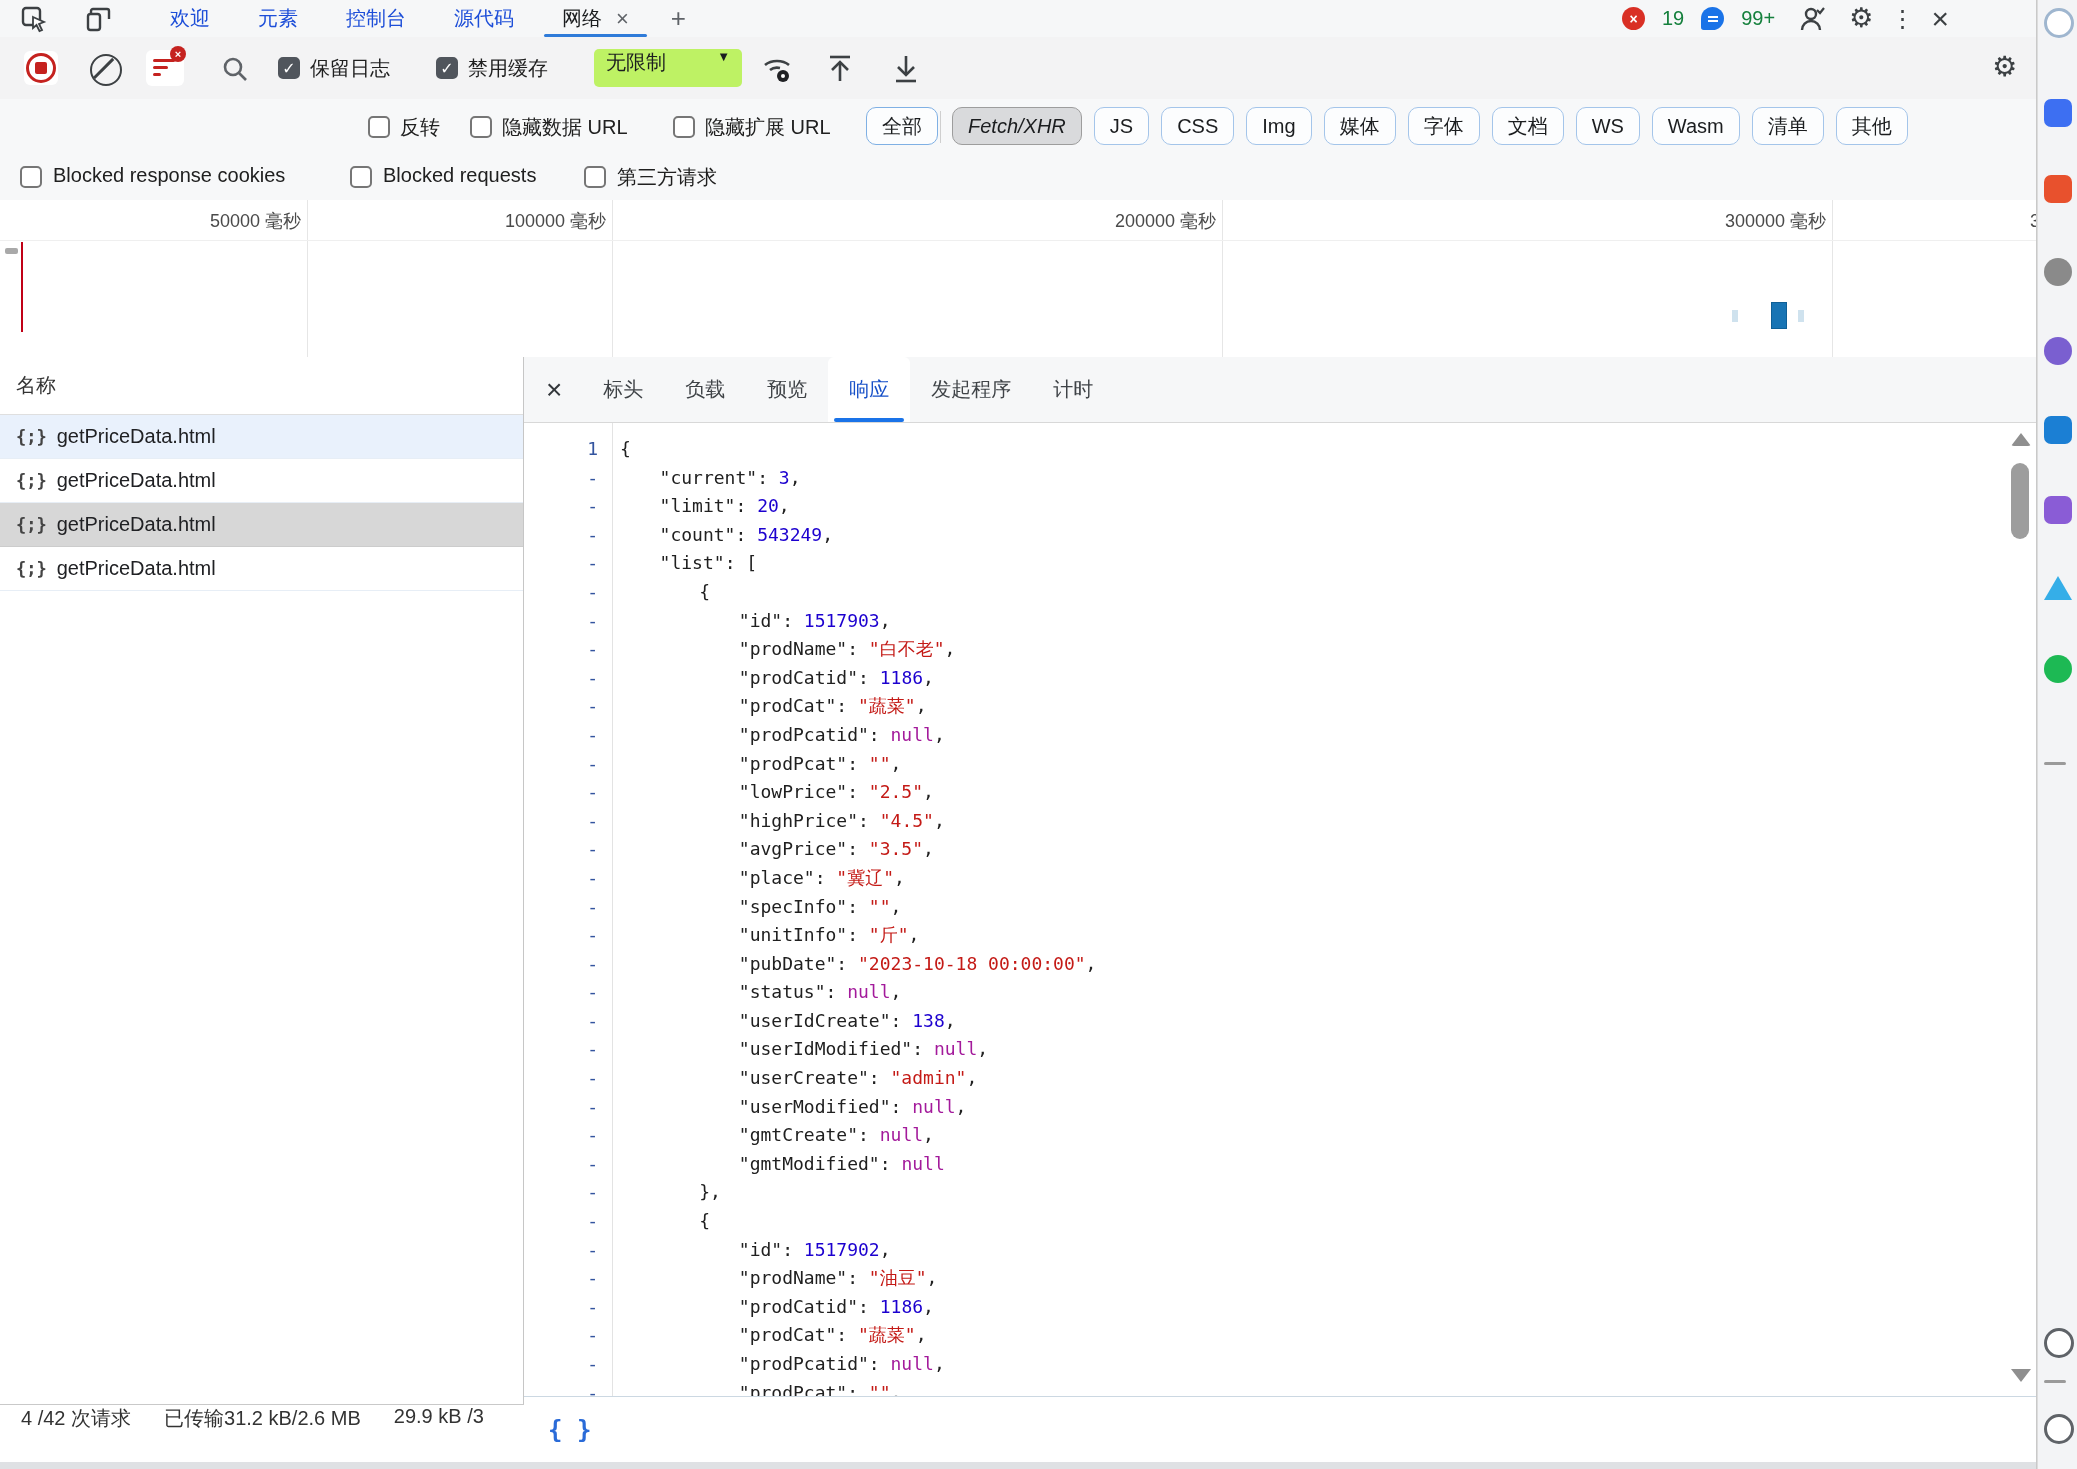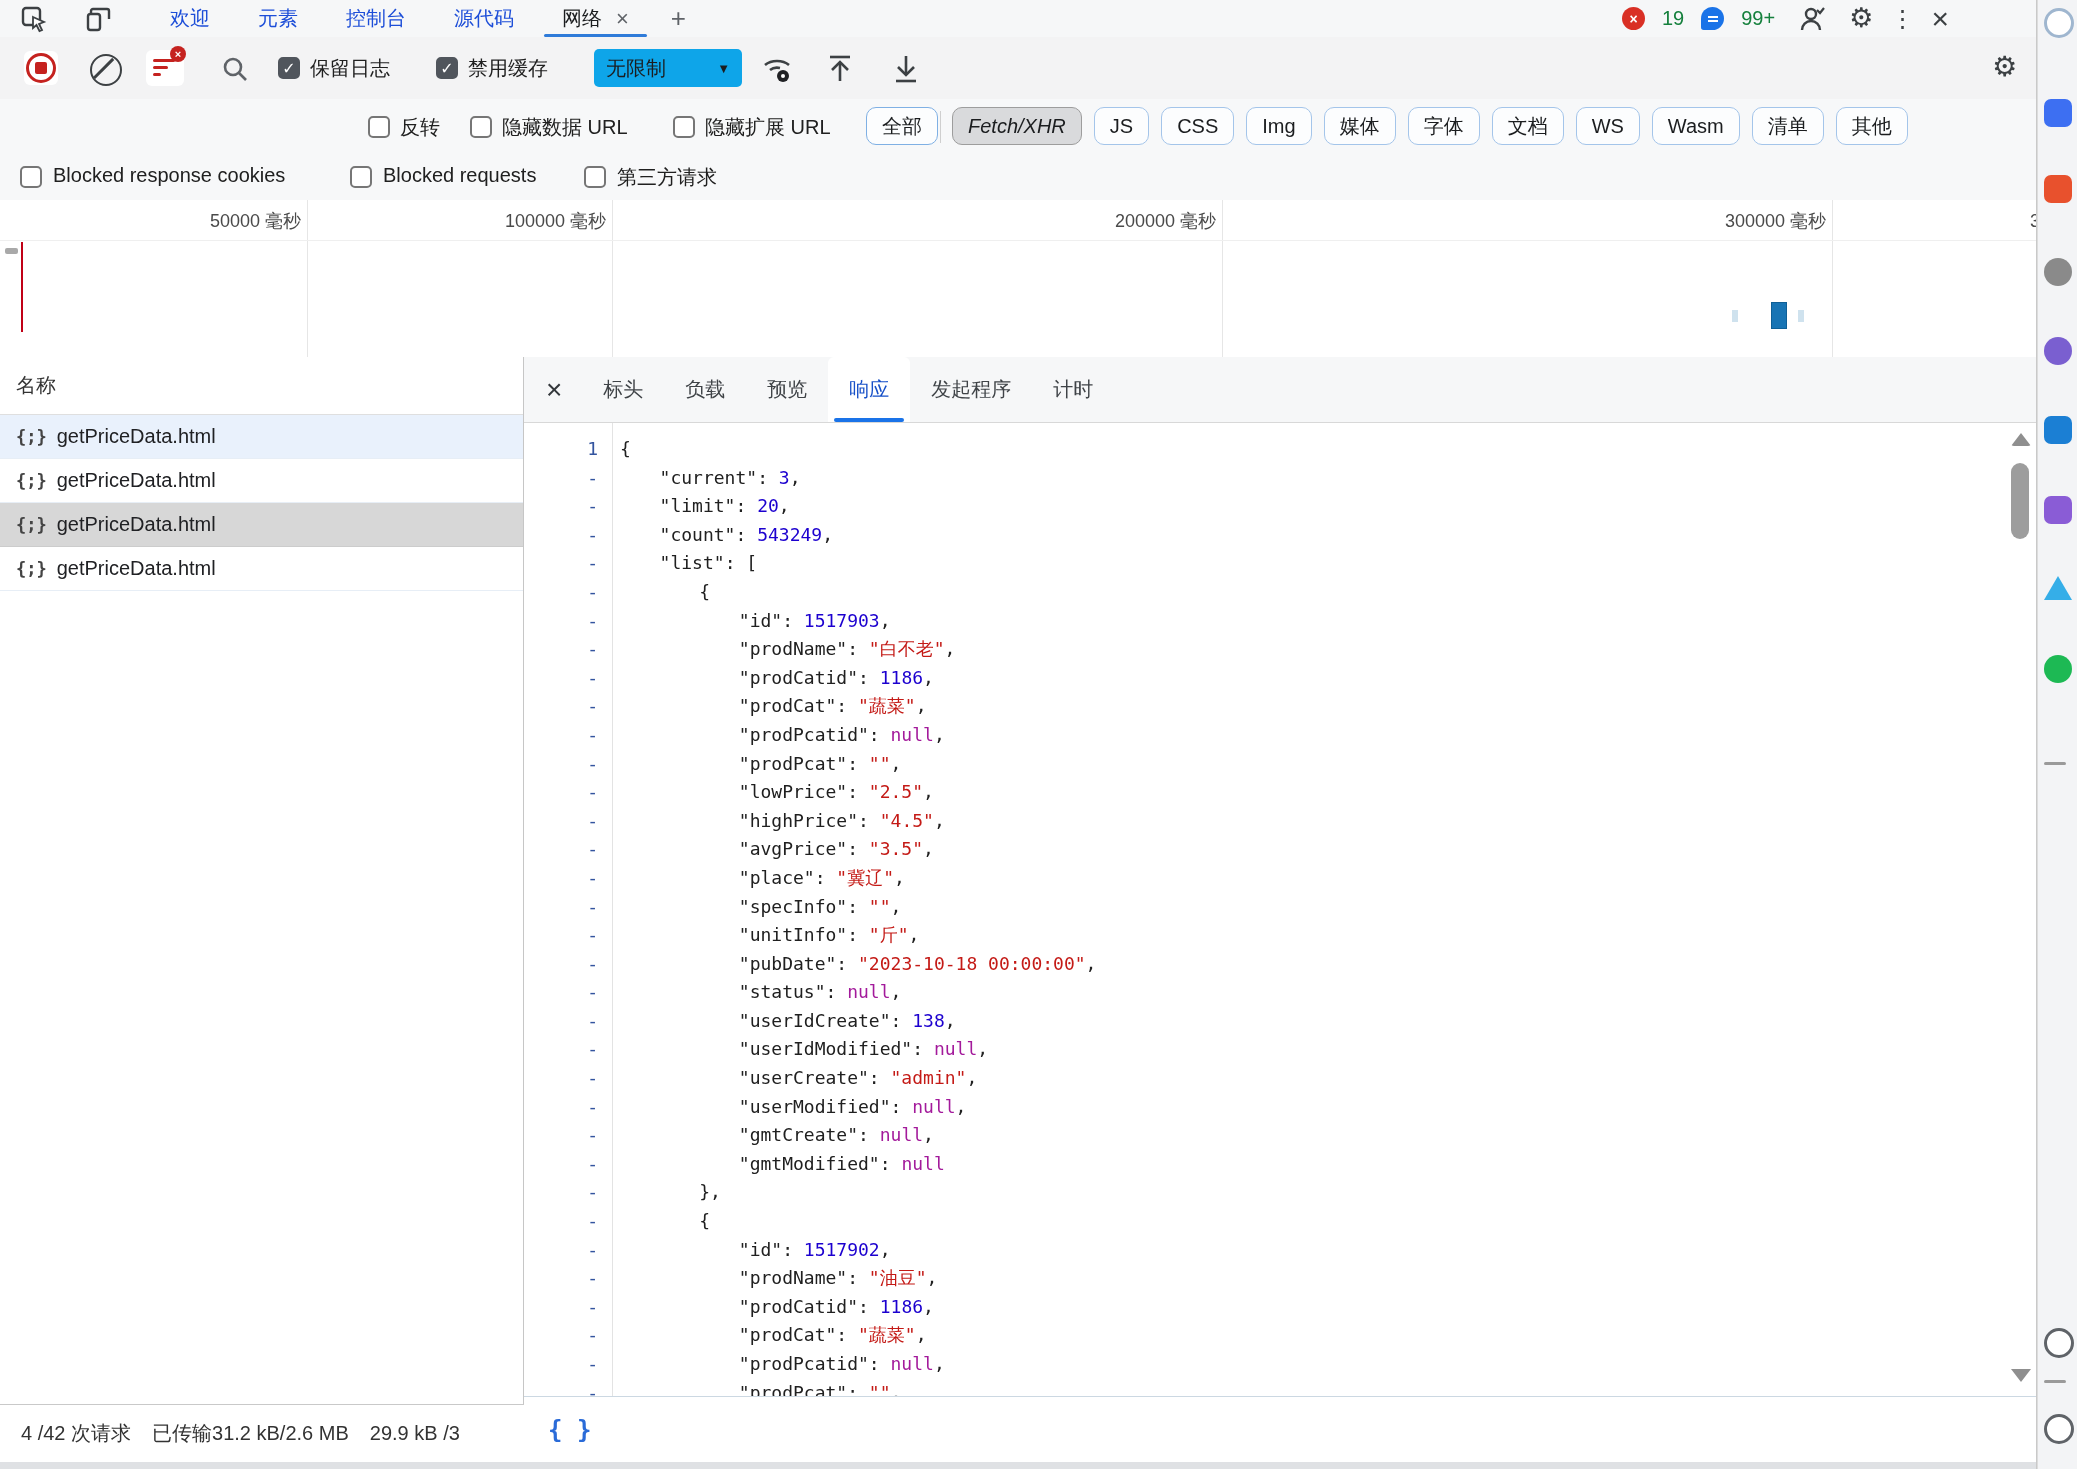--- a/index.html
+++ b/index.html
@@ -30,21 +30,21 @@
   .clear-ic{position:absolute;left:90px;top:17px;width:28px;height:28px;border:2.5px solid #3c4043;border-radius:50%;}
   .clear-ic::after{content:"";position:absolute;left:-2px;top:11px;width:27px;height:2.5px;background:#3c4043;transform:rotate(-45deg);}
   .filter-ic{position:absolute;left:146px;top:13px;width:38px;height:36px;background:#fff;border-radius:6px;}
   .filter-ic .b1,.filter-ic .b2,.filter-ic .b3{position:absolute;left:7px;height:3px;background:#c5221f;border-radius:2px;}
   .filter-ic .b1{top:9px;width:22px;}.filter-ic .b2{top:16px;width:15px;}.filter-ic .b3{top:23px;width:8px;}
   .filter-ic .bdg{position:absolute;right:-2px;top:-4px;width:16px;height:16px;border-radius:50%;background:#c5221f;color:#fff;font-size:11px;font-weight:bold;display:flex;align-items:center;justify-content:center;}
   .cb{display:inline-block;width:22px;height:22px;border:2px solid #767676;border-radius:5px;background:#fff;box-sizing:border-box;vertical-align:middle;}
   .cb.on{background:#50555c;border-color:#50555c;color:#fff;text-align:center;font-size:16px;line-height:19px;}
   .cb.on::after{content:"✓";}
   .tlabel-txt{font-size:20px;color:#202020;}
-  .throttle{position:absolute;left:594px;top:12px;width:148px;height:38px;background:#0ea5e9;border-radius:5px;display:flex;align-items:center;padding:0 12px;box-sizing:border-box;font-size:20px;color:#1b1d1f;gap:36px;}
+  .throttle{position:absolute;left:594px;top:12px;width:148px;height:38px;background:#bef264;border-radius:5px;display:flex;padding:0 12px;box-sizing:border-box;font-size:20px;color:#1b1d1f;gap:36px;}
   .throttle .caret{margin-left:auto;font-size:13px;color:#1b1d1f;}
   
   .filterbar{position:absolute;left:0;top:99px;width:2036px;height:57px;background:#f7f8f9;border-bottom:1px solid #d6d6d6;}
   .filter-input{position:absolute;left:14px;top:9px;width:322px;height:38px;border:1px solid #8f8f8f;border-radius:12px;background:#fefefe;font-size:20px;padding:0 12px;box-sizing:border-box;color:#202124;font-family:"Liberation Sans","DejaVu Sans",sans-serif;}
   .filter-input::placeholder{color:#6d6d6d;}
   .pill{display:inline-flex;align-items:center;height:38px;padding:0 15px;border:1.5px solid #a4c5ea;border-radius:10px;background:#fcfdfe;font-size:20px;color:#1b1d1f;box-sizing:border-box;}
   .pill.allp{border-color:#7fb0e4;}
   .pill.sel{background:#d9dadc;border-color:#9d9d9d;font-style:italic;}
   .pills{position:absolute;left:952px;top:8px;display:flex;gap:12px;}
   .vdiv{position:absolute;left:940px;top:12px;width:1px;height:32px;background:#cfcfcf;}
@@ -80,21 +80,21 @@
   .cl .c{flex:1;}
   .gut-sep{position:absolute;left:88px;top:0;bottom:0;width:1px;background:#e3e3e3;}
   .tp,.tk{color:#202020;} .tn{color:#1c00cf;} .ts{color:#c41a16;} .tu{color:#a31a9b;}
   .vscroll{position:absolute;left:1484px;top:66px;width:26px;height:973px;}
   .tri-up{position:absolute;left:3px;top:10px;width:0;height:0;border-left:10px solid transparent;border-right:10px solid transparent;border-bottom:13px solid #8f8f8f;border-radius:3px;}
   .tri-dn{position:absolute;left:3px;bottom:14px;width:0;height:0;border-left:10px solid transparent;border-right:10px solid transparent;border-top:13px solid #8f8f8f;}
   .thumb{position:absolute;left:3px;top:40px;width:18px;height:76px;background:#9d9d9d;border-radius:9px;}
   .detail-bottom{position:absolute;left:0;top:1039px;width:100%;height:66px;background:#fff;border-top:1px solid #ccd8e2;display:flex;align-items:center;box-sizing:border-box;}
   .fmt-btn{margin-left:24px;font-family:"DejaVu Sans Mono",monospace;font-size:24px;font-weight:bold;color:#2a6bd8;}
   
-  .status-left{position:absolute;left:0;top:1404px;width:524px;height:58px;background:#fff;border-top:1px solid #c9c9c9;display:flex;align-items:center;overflow:hidden;white-space:nowrap;box-sizing:border-box;font-size:20px;color:#333;}
+  .status-left{position:absolute;left:0;top:1404px;width:524px;height:58px;background:#fff;border-top:1px solid #c9c9c9;display:flex;align-items:flex-start;overflow:hidden;white-space:nowrap;box-sizing:border-box;font-size:20px;color:#333;gap:12px;}
   .status-left span{margin-left:21px;flex:0 0 auto;}
   .bottom-band{position:absolute;left:0;top:1462px;width:2036px;height:7px;background:#dfe1e4;}
   .win-border{position:absolute;left:2036px;top:0;width:1px;height:1469px;background:#c9c9c9;}
   
   .sidestrip{position:absolute;left:2037px;top:0;width:40px;height:1469px;background:#f3f4f6;border-left:1px solid #dcdcdc;box-sizing:border-box;}
   .s-ic{position:absolute;left:6px;}
   svg{display:block;}
 </style>
 </head>
 <body>

